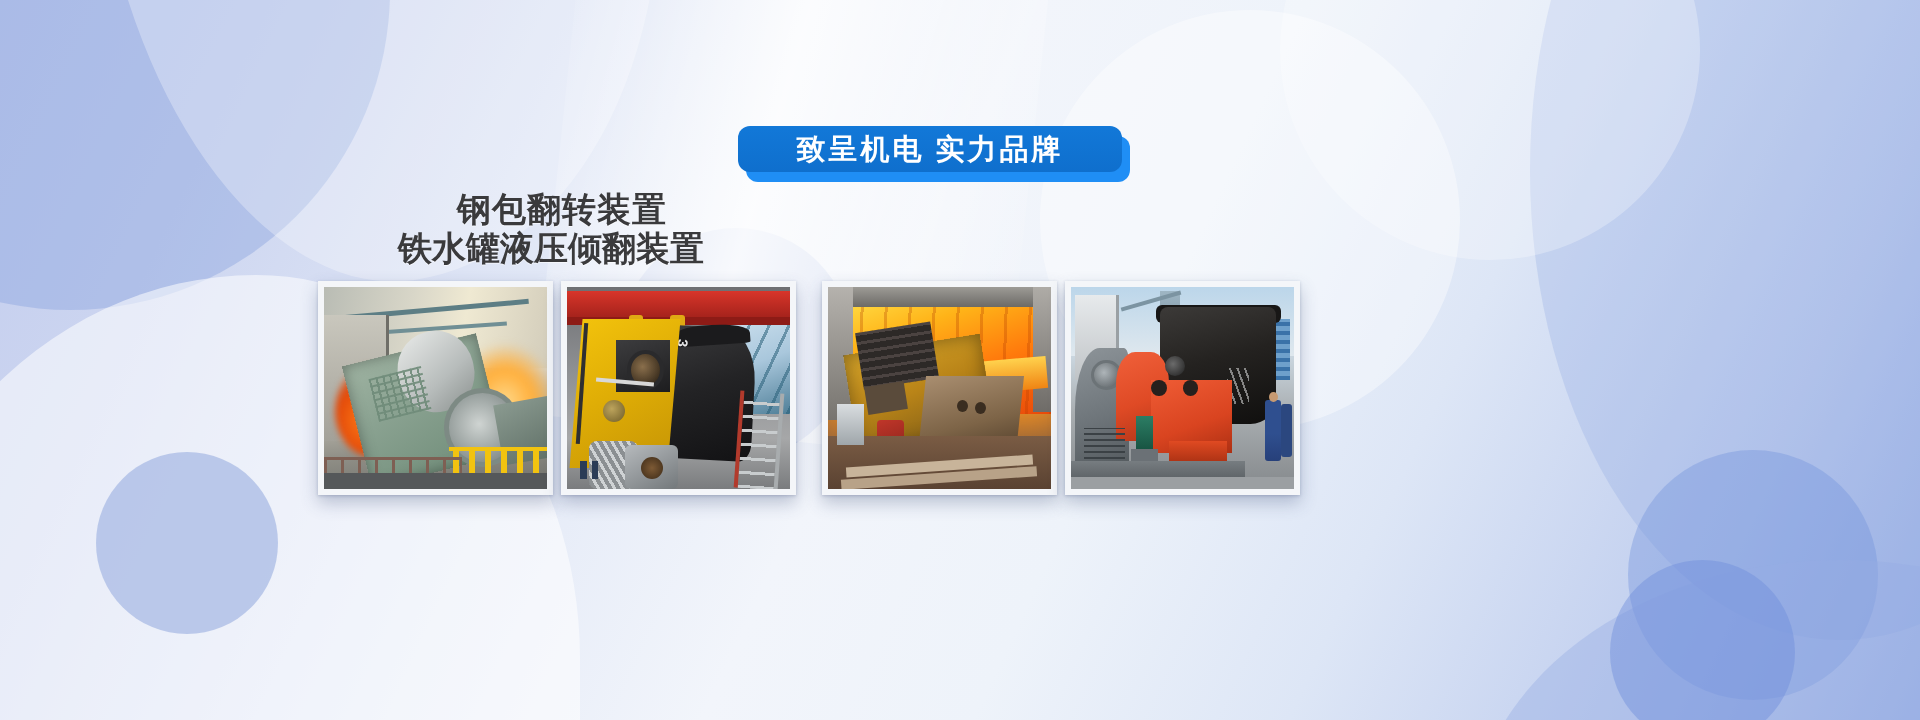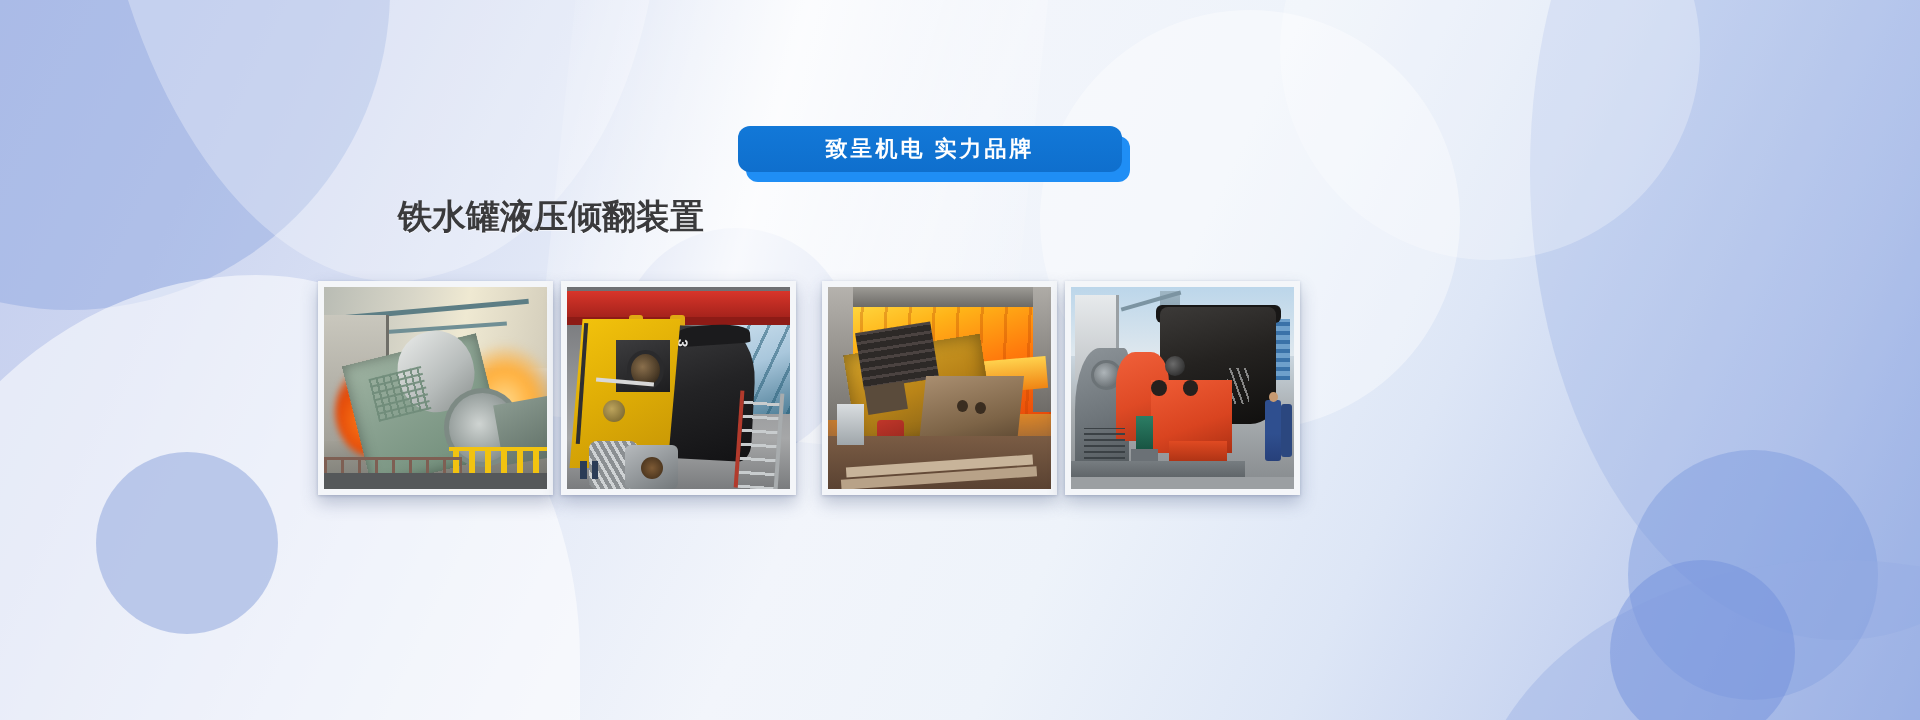--- a/index.html
+++ b/index.html
@@ -31,30 +31,30 @@
       background:linear-gradient(100deg,rgba(255,255,255,0) 0%,rgba(255,255,255,.85) 45%,rgba(255,255,255,0) 100%);
       transform:rotate(6deg);pointer-events:none;}
 
   
   #badge-wrap{position:absolute;left:738px;top:126px;width:392px;height:58px;}
   #badge-shadow{position:absolute;left:8px;top:10px;width:384px;height:46px;
       background:#1f8ef5;border-radius:12px;}
   #badge{position:absolute;left:0;top:0;width:384px;height:46px;
       background:linear-gradient(180deg,#1278d8 0%,#0f6fcd 100%);
       border-radius:12px;display:flex;align-items:center;justify-content:center;}
-  #badge-text{color:#ffffff;font-size:22px;font-weight:700;letter-spacing:3px;
+  #badge-text{color:#ffffff;font-size:29px;font-weight:700;letter-spacing:3px;
       line-height:1;white-space:nowrap;}
 
   
   .heading{position:absolute;color:#3a3a3c;font-weight:700;white-space:nowrap;
       letter-spacing:1px;line-height:1.16;
       text-shadow:0 1px 0 rgba(255,255,255,.55);}
   #heading-left{left:386px;top:190px;width:352px;text-align:center;font-size:34px;}
   #heading-left .ln{display:block;}
-  #heading-left .ln2{font-size:34px;letter-spacing:0px;margin-left:-22px;margin-top:7px;}
+  #heading-left .ln2{font-size:34px;letter-spacing:0px;margin-left:-22px;}
   #heading-right{left:1050px;top:261px;width:420px;text-align:center;font-size:34px;}
 
   
   #photos{position:absolute;left:318px;top:281px;display:flex;gap:8px;}
   .photo{position:relative;width:235px;height:214px;background:#f4f6f9;
       padding:6px;box-sizing:border-box;
       box-shadow:0 8px 16px rgba(60,75,120,.30), 0 1px 3px rgba(60,75,120,.25);}
   .photo.gapbig{margin-left:18px;}
   .shot{position:relative;width:100%;height:100%;overflow:hidden;}
 
@@ -237,20 +237,21 @@
   <div class="sheen"></div>
 
   <div id="badge-wrap">
     <div id="badge-shadow"></div>
     <div id="badge">
       <span id="badge-text">致呈机电 实力品牌</span>
     </div>
   </div>
 
   <div class="heading" id="heading-left">
+    <span class="ln ln1">钢包翻转装置</span>
     <span class="ln ln2">铁水罐液压倾翻装置</span>
   </div>
 
 
   <div id="photos">
 
     <div class="photo">
       <div class="shot p1">
         <div class="hall"></div>
           <div class="beam"></div>

